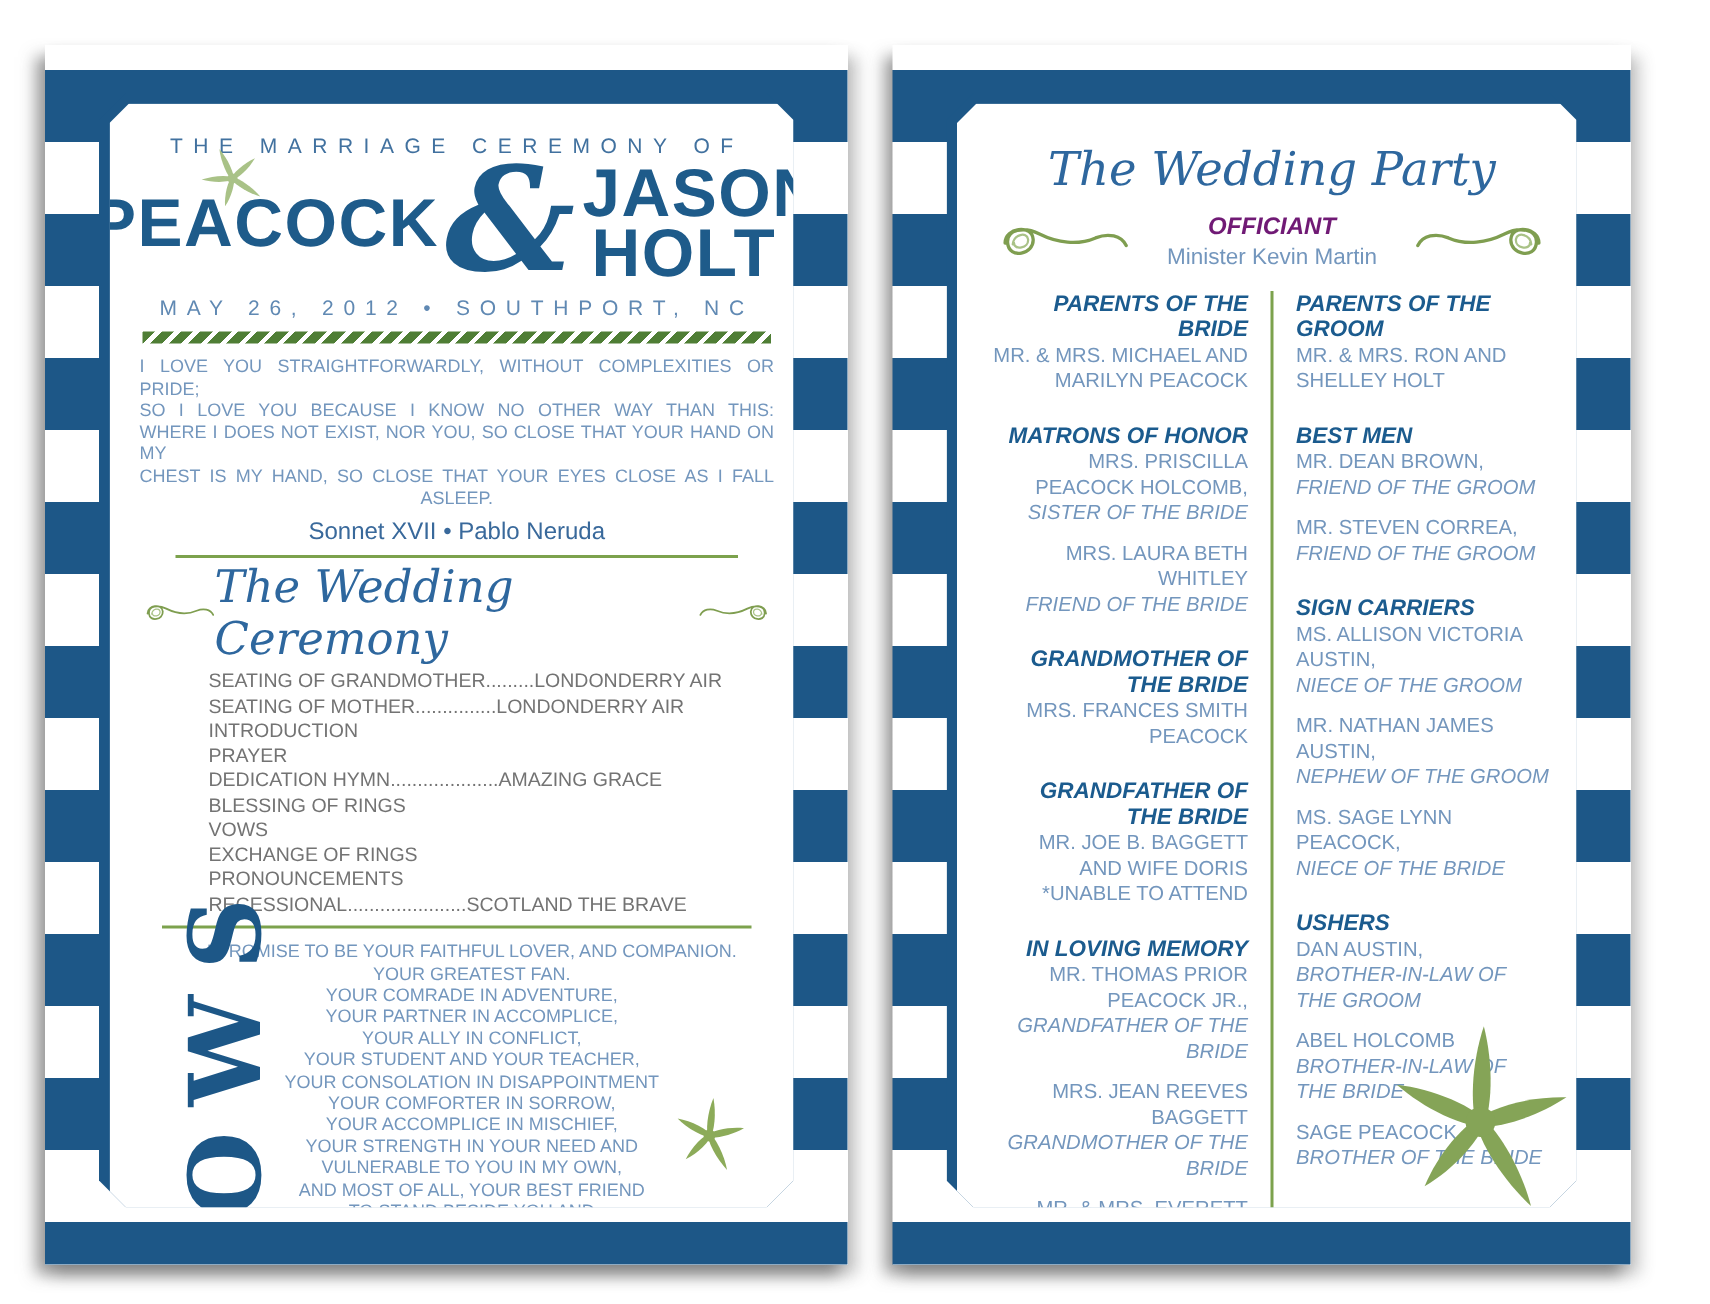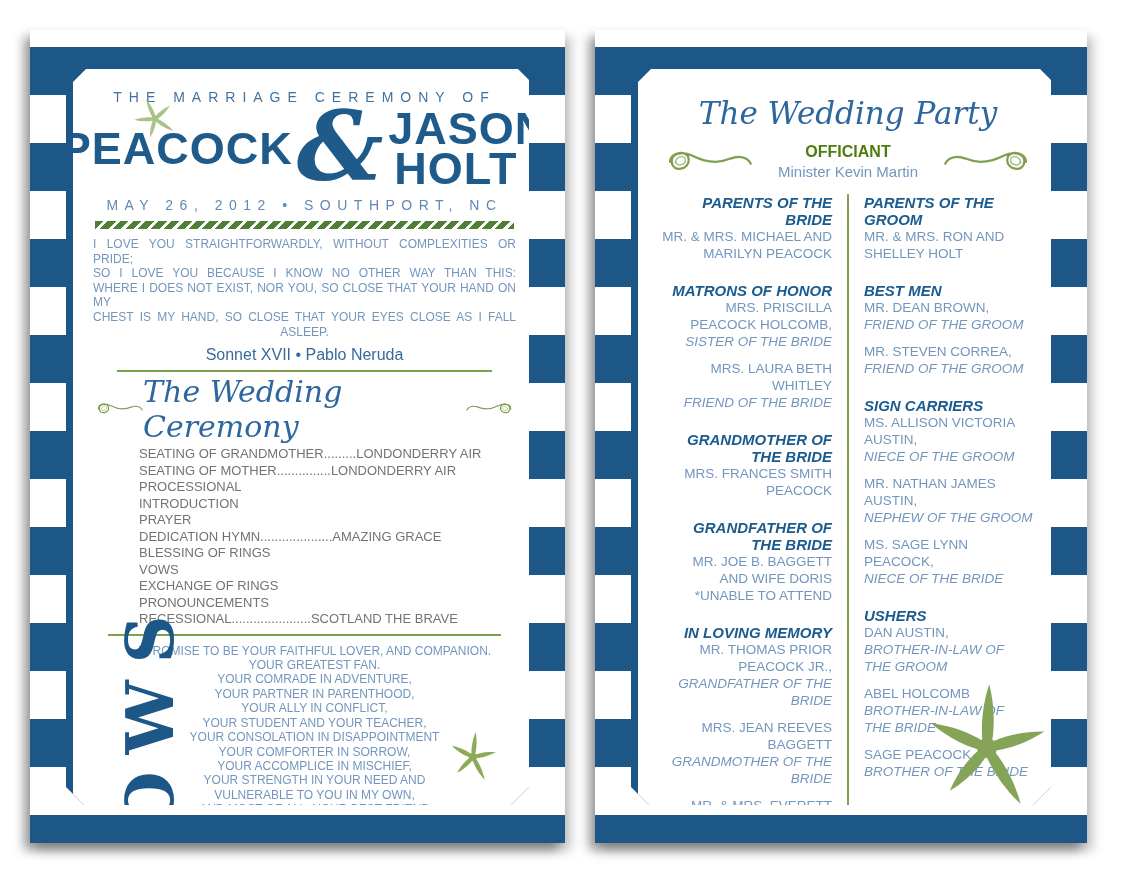--- a/index.html
+++ b/index.html
@@ -63,21 +63,21 @@
   .vow-lines { text-align:center; color:#7396bd; font-size:12px; line-height:14.4px;
                margin-left:28px; margin-right:8px; }
   .vows-label { position:absolute; left:-66px; top:88px; width:250px; text-align:center;
                 font-size:66px; font-weight:bold; color:#1d5787; letter-spacing:17px;
                 transform:rotate(-90deg); font-family:"DejaVu Serif", serif; }
 
   
   .officiant-row { display:flex; align-items:center; justify-content:space-between;
                    margin:12px 4px 14px 4px; }
   .officiant-block { text-align:center; }
-  .officiant-title { color:#4d7c0f; font-weight:bold; font-size:16px; }
+  .officiant-title { color:#701a75; font-weight:bold; font-style:italic; font-size:16px; }
   .officiant-name  { color:#7396bd; font-size:15px; margin-top:2px; }
   .columns { display:flex; align-items:stretch; margin-top:6px; }
   .col { flex:1; }
   .col-bride { text-align:right; padding-right:15px; }
   .col-groom { text-align:left;  padding-left:15px; border-left:2px solid #7ca24d; }
   .party-section { margin-bottom:20px; }
   .party-heading { color:#1b5b8e; font-weight:bold; font-style:italic;
                    font-size:15px; line-height:17px; }
   .party-group { margin-bottom:10px; }
   .party-group:last-child { margin-bottom:0; }
@@ -156,40 +156,39 @@
           </svg>
         <div class="script script-left">The Wedding Ceremony</div>
         <svg class="flourish flourish-small flip">
             <use href="#sym-flourish"></use>
           </svg>
       </div>
 
       <div class="ceremony-list" id="ceremony-list">
           <div class="ceremony-item">SEATING OF GRANDMOTHER.........LONDONDERRY AIR</div>
           <div class="ceremony-item">SEATING OF MOTHER...............LONDONDERRY AIR</div>
-          <div class="ceremony-item">PROCESSIONAL</div>
           <div class="ceremony-item">INTRODUCTION</div>
           <div class="ceremony-item">PRAYER</div>
           <div class="ceremony-item">DEDICATION HYMN....................AMAZING GRACE</div>
           <div class="ceremony-item">BLESSING OF RINGS</div>
           <div class="ceremony-item">VOWS</div>
           <div class="ceremony-item">EXCHANGE OF RINGS</div>
           <div class="ceremony-item">PRONOUNCEMENTS</div>
           <div class="ceremony-item">RECESSIONAL......................SCOTLAND THE BRAVE</div>
         </div>
 
       <hr class="gline gline-2">
 
       <div class="vows">
         <div class="vows-label">VOWS</div>
         <div class="vow-lines" id="vow-lines">
             <div class="vow-line">I PROMISE TO BE YOUR FAITHFUL LOVER, AND COMPANION.</div>
             <div class="vow-line">YOUR GREATEST FAN.</div>
             <div class="vow-line">YOUR COMRADE IN ADVENTURE,</div>
-            <div class="vow-line">YOUR PARTNER IN PARENTHOOD,</div>
+            <div class="vow-line">YOUR PARTNER IN ACCOMPLICE,</div>
             <div class="vow-line">YOUR ALLY IN CONFLICT,</div>
             <div class="vow-line">YOUR STUDENT AND YOUR TEACHER,</div>
             <div class="vow-line">YOUR CONSOLATION IN DISAPPOINTMENT</div>
             <div class="vow-line">YOUR COMFORTER IN SORROW,</div>
             <div class="vow-line">YOUR ACCOMPLICE IN MISCHIEF,</div>
             <div class="vow-line">YOUR STRENGTH IN YOUR NEED AND</div>
             <div class="vow-line">VULNERABLE TO YOU IN MY OWN,</div>
             <div class="vow-line">AND MOST OF ALL, YOUR BEST FRIEND</div>
             <div class="vow-line">TO STAND BESIDE YOU AND</div>
             <div class="vow-line">WALK ALONG SIDE OF YOU</div>

